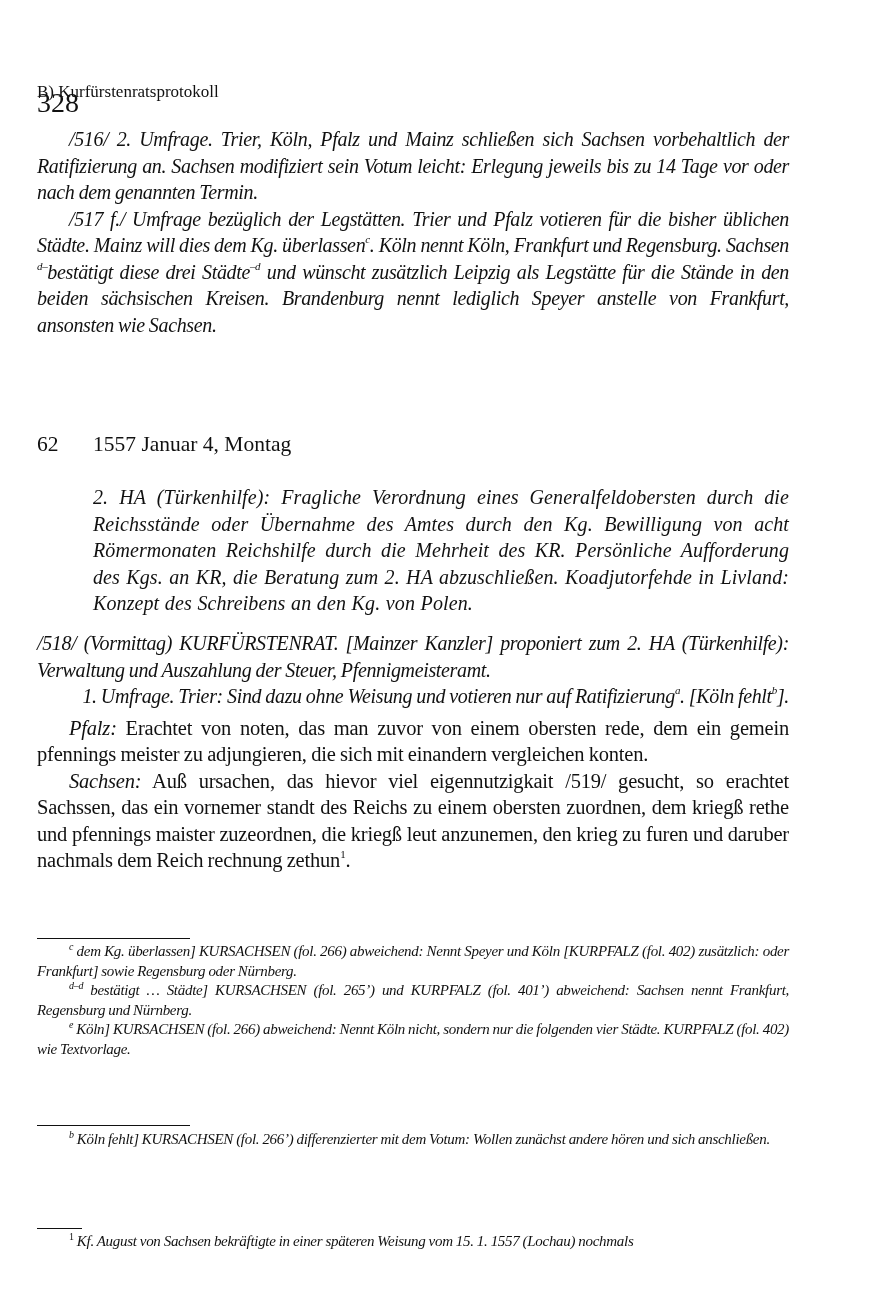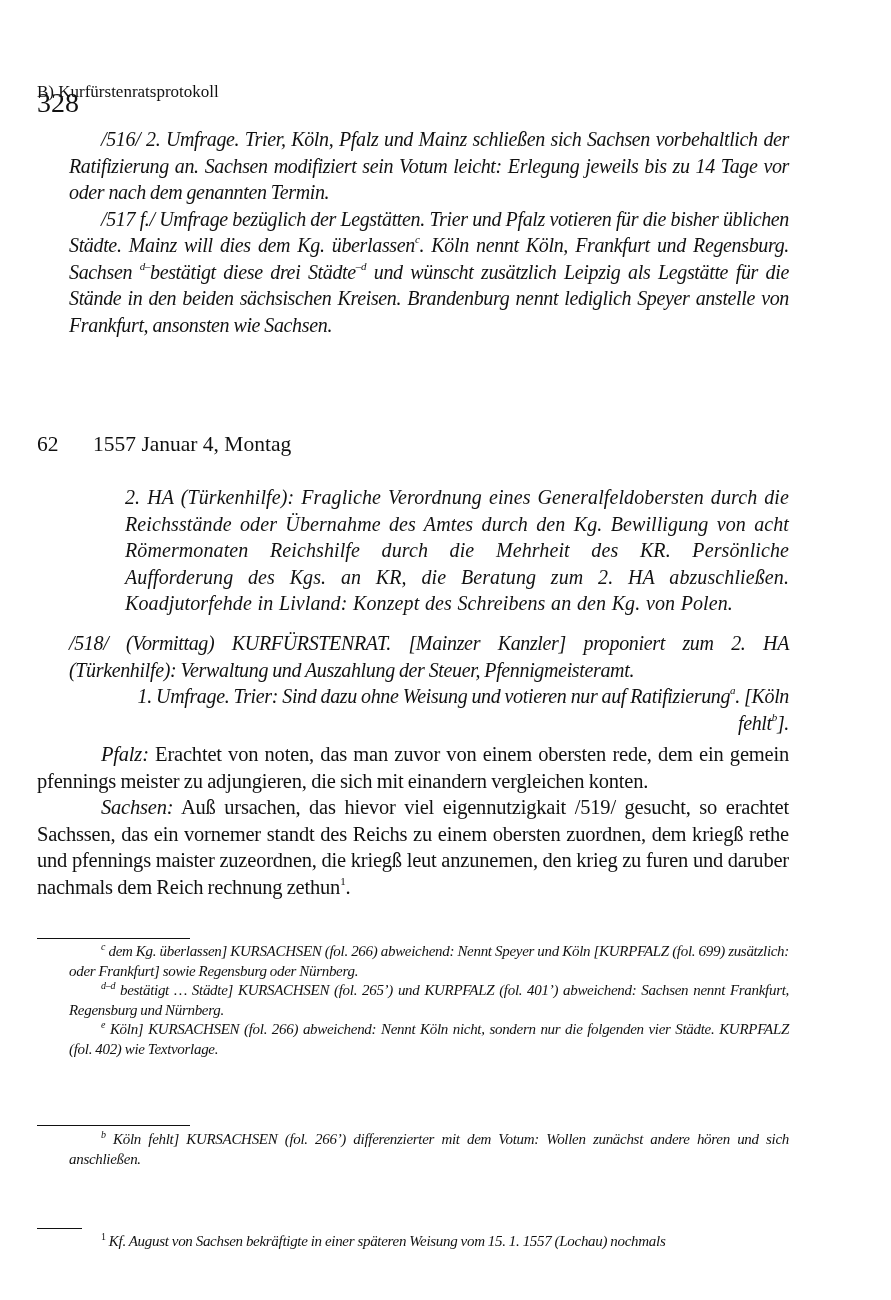--- a/index.html
+++ b/index.html
@@ -7,21 +7,21 @@
       width: 891px; height: 1300px; position: relative; overflow: hidden;
       font-family: "Liberation Serif", "DejaVu Serif", serif;
       color: #111111;
     }
     .page { position: absolute; left: 37px; top: 0; width: 752px; }
     .running-head { position: absolute; top: 78px; left: 0; width: 752px; height: 28px; }
     .page-number { position: absolute; left: 0; top: 9px; font-size: 28px; }
     .running-title { position: absolute; left: 0; width: 752px; top: 4px; font-size: 17px; }
 
     .block { position: absolute; left: 0; width: 752px; }
-    .it { font-style: italic; margin-left: 32px; }
+    .it { font-style: italic; }
     p { margin: 0; }
     .para {
       font-size: 20px; line-height: 26.5px; text-align: justify;
       letter-spacing: -0.35px; word-spacing: -0.5px;
     }
     .para.indent { text-indent: 32px; }
     .para.main { font-size: 20.5px; line-height: 26.5px; letter-spacing: -0.2px; }
     sup { font-size: 11px; line-height: 0; position: relative; top: -1px; vertical-align: super; }
 
     .section-head { position: absolute; left: 0; top: 432px; font-size: 21.5px; }
@@ -63,21 +63,21 @@
 
   <div class="block" style="top:630px;">
     <p class="para it">/518/ (Vormittag) KURFÜRSTENRAT. [Mainzer Kanzler] proponiert zum 2. HA (Türkenhilfe): Verwaltung und Auszahlung der Steuer, Pfennigmeisteramt.</p>
     <p class="para it" style="padding-left:32px; text-align:right;"><span>1. Umfrage. Trier: Sind dazu ohne Weisung und votieren nur auf Ratifizierung</span><sup>a</sup><span>. [Köln fehlt</span><sup>b</sup><span>].</span></p>
     <p class="para main indent" style="margin-top:5px;"><span class="it">Pfalz:</span><span> Erachtet von noten, das man zuvor von einem obersten rede, dem ein gemein pfennings meister zu adjungieren, die sich mit einandern vergleichen konten.</span></p>
     <p class="para main indent"><span class="it">Sachsen:</span><span> Auß ursachen, das hievor viel eigennutzigkait /519/ gesucht, so erachtet Sachssen, das ein vornemer standt des Reichs zu einem obersten zuordnen, dem kriegß rethe und pfennings maister zuzeordnen, die kriegß leut anzunemen, den krieg zu furen und daruber nachmals dem Reich rechnung zethun</span><sup>1</sup><span>.</span></p>
   </div>
 
   <div class="fn-rule" style="top:938px; width:153px;"></div>
   <div class="block" style="top:942px;">
-    <p class="fn indent it" style="text-indent:32px;"><span class="mark">c</span> <span>dem Kg. überlassen] KURSACHSEN (fol. 266) abweichend: Nennt Speyer und Köln [KURPFALZ (fol. 699) zusätzlich: oder Frankfurt] sowie Regensburg oder Nürnberg.</span></p>
+    <p class="fn indent it" style="text-indent:32px;"><span class="mark">c</span> <span>dem Kg. überlassen] KURSACHSEN (fol. 266) abweichend: Nennt Speyer und Köln [KURPFALZ (fol. 402) zusätzlich: oder Frankfurt] sowie Regensburg oder Nürnberg.</span></p>
     <p class="fn it" style="text-indent:32px;"><span class="mark">d–d</span> <span>bestätigt … Städte] KURSACHSEN (fol. 265’) und KURPFALZ (fol. 401’) abweichend: Sachsen nennt Frankfurt, Regensburg und Nürnberg.</span></p>
     <p class="fn it" style="text-indent:32px;"><span class="mark">e</span> <span>Köln] KURSACHSEN (fol. 266) abweichend: Nennt Köln nicht, sondern nur die folgenden vier Städte. KURPFALZ (fol. 402) wie Textvorlage.</span></p>
   </div>
 
   <div class="fn-rule" style="top:1125px; width:153px;"></div>
   <div class="block" style="top:1130px;">
     <p class="fn it" style="text-indent:32px;"><span class="mark">b</span> <span>Köln fehlt] KURSACHSEN (fol. 266’) differenzierter mit dem Votum: Wollen zunächst andere hören und sich anschließen.</span></p>
   </div>
 
   <div class="fn-rule" style="top:1228px; width:45px;"></div>

